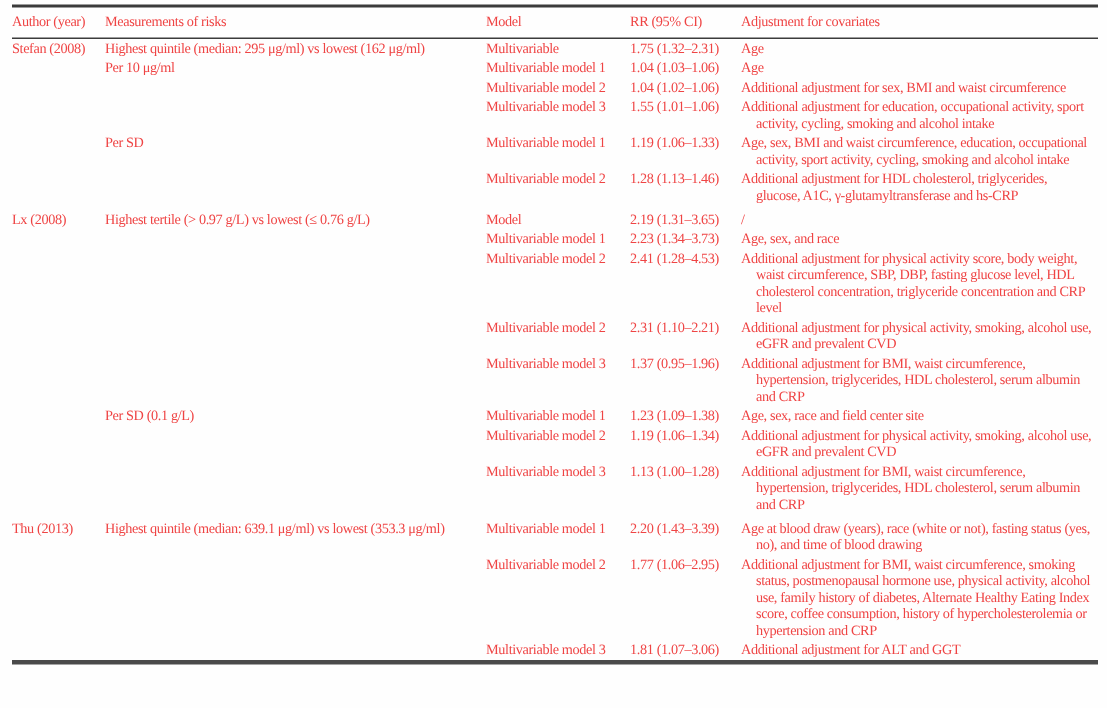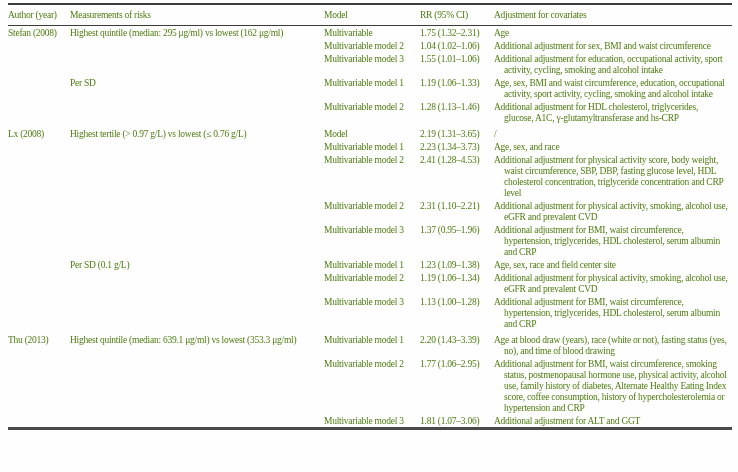--- a/index.html
+++ b/index.html
@@ -5,21 +5,21 @@
   html, body { margin: 0; padding: 0; background: #ffffff; }
   .page {
     position: relative;
     width: 738px;
     height: 472px;
     box-sizing: border-box;
     background: #fefefe;
     padding: 3px 7px 0 8px;
     overflow: hidden;
     font-family: "Liberation Serif", "DejaVu Serif", serif;
-    color: #4d7c0f;
+    color: #ef4444;
   }
   table.study-table {
     width: 724px;
     border-collapse: collapse;
     table-layout: fixed;
     font-size: 9.5px;
     line-height: 11px;
     letter-spacing: -0.25px;
     border-top: 2px solid #3b3b3b;
     border-bottom: 3px solid #4a4a4a;
@@ -62,20 +62,27 @@
         <th class="col-rr">RR (95% CI)</th>
         <th class="col-adjustment">Adjustment for covariates</th>
       </tr>
     </thead>
     <tbody>
         <tr>
           <td class="col-author">Stefan (2008)</td>
           <td class="col-measurement">Highest quintile (median: 295 μg/ml) vs lowest (162 μg/ml)</td>
           <td class="col-model">Multivariable</td>
           <td class="col-rr">1.75 (1.32–2.31)</td>
+          <td class="col-adjustment">Age</td>
+        </tr>
+        <tr>
+          <td class="col-author"></td>
+          <td class="col-measurement">Per 10 μg/ml</td>
+          <td class="col-model">Multivariable model 1</td>
+          <td class="col-rr">1.04 (1.03–1.06)</td>
           <td class="col-adjustment">Age</td>
         </tr>
         <tr>
           <td class="col-author"></td>
           <td class="col-measurement"></td>
           <td class="col-model">Multivariable model 2</td>
           <td class="col-rr">1.04 (1.02–1.06)</td>
           <td class="col-adjustment">Additional adjustment for sex, BMI and waist circumference</td>
         </tr>
         <tr>

